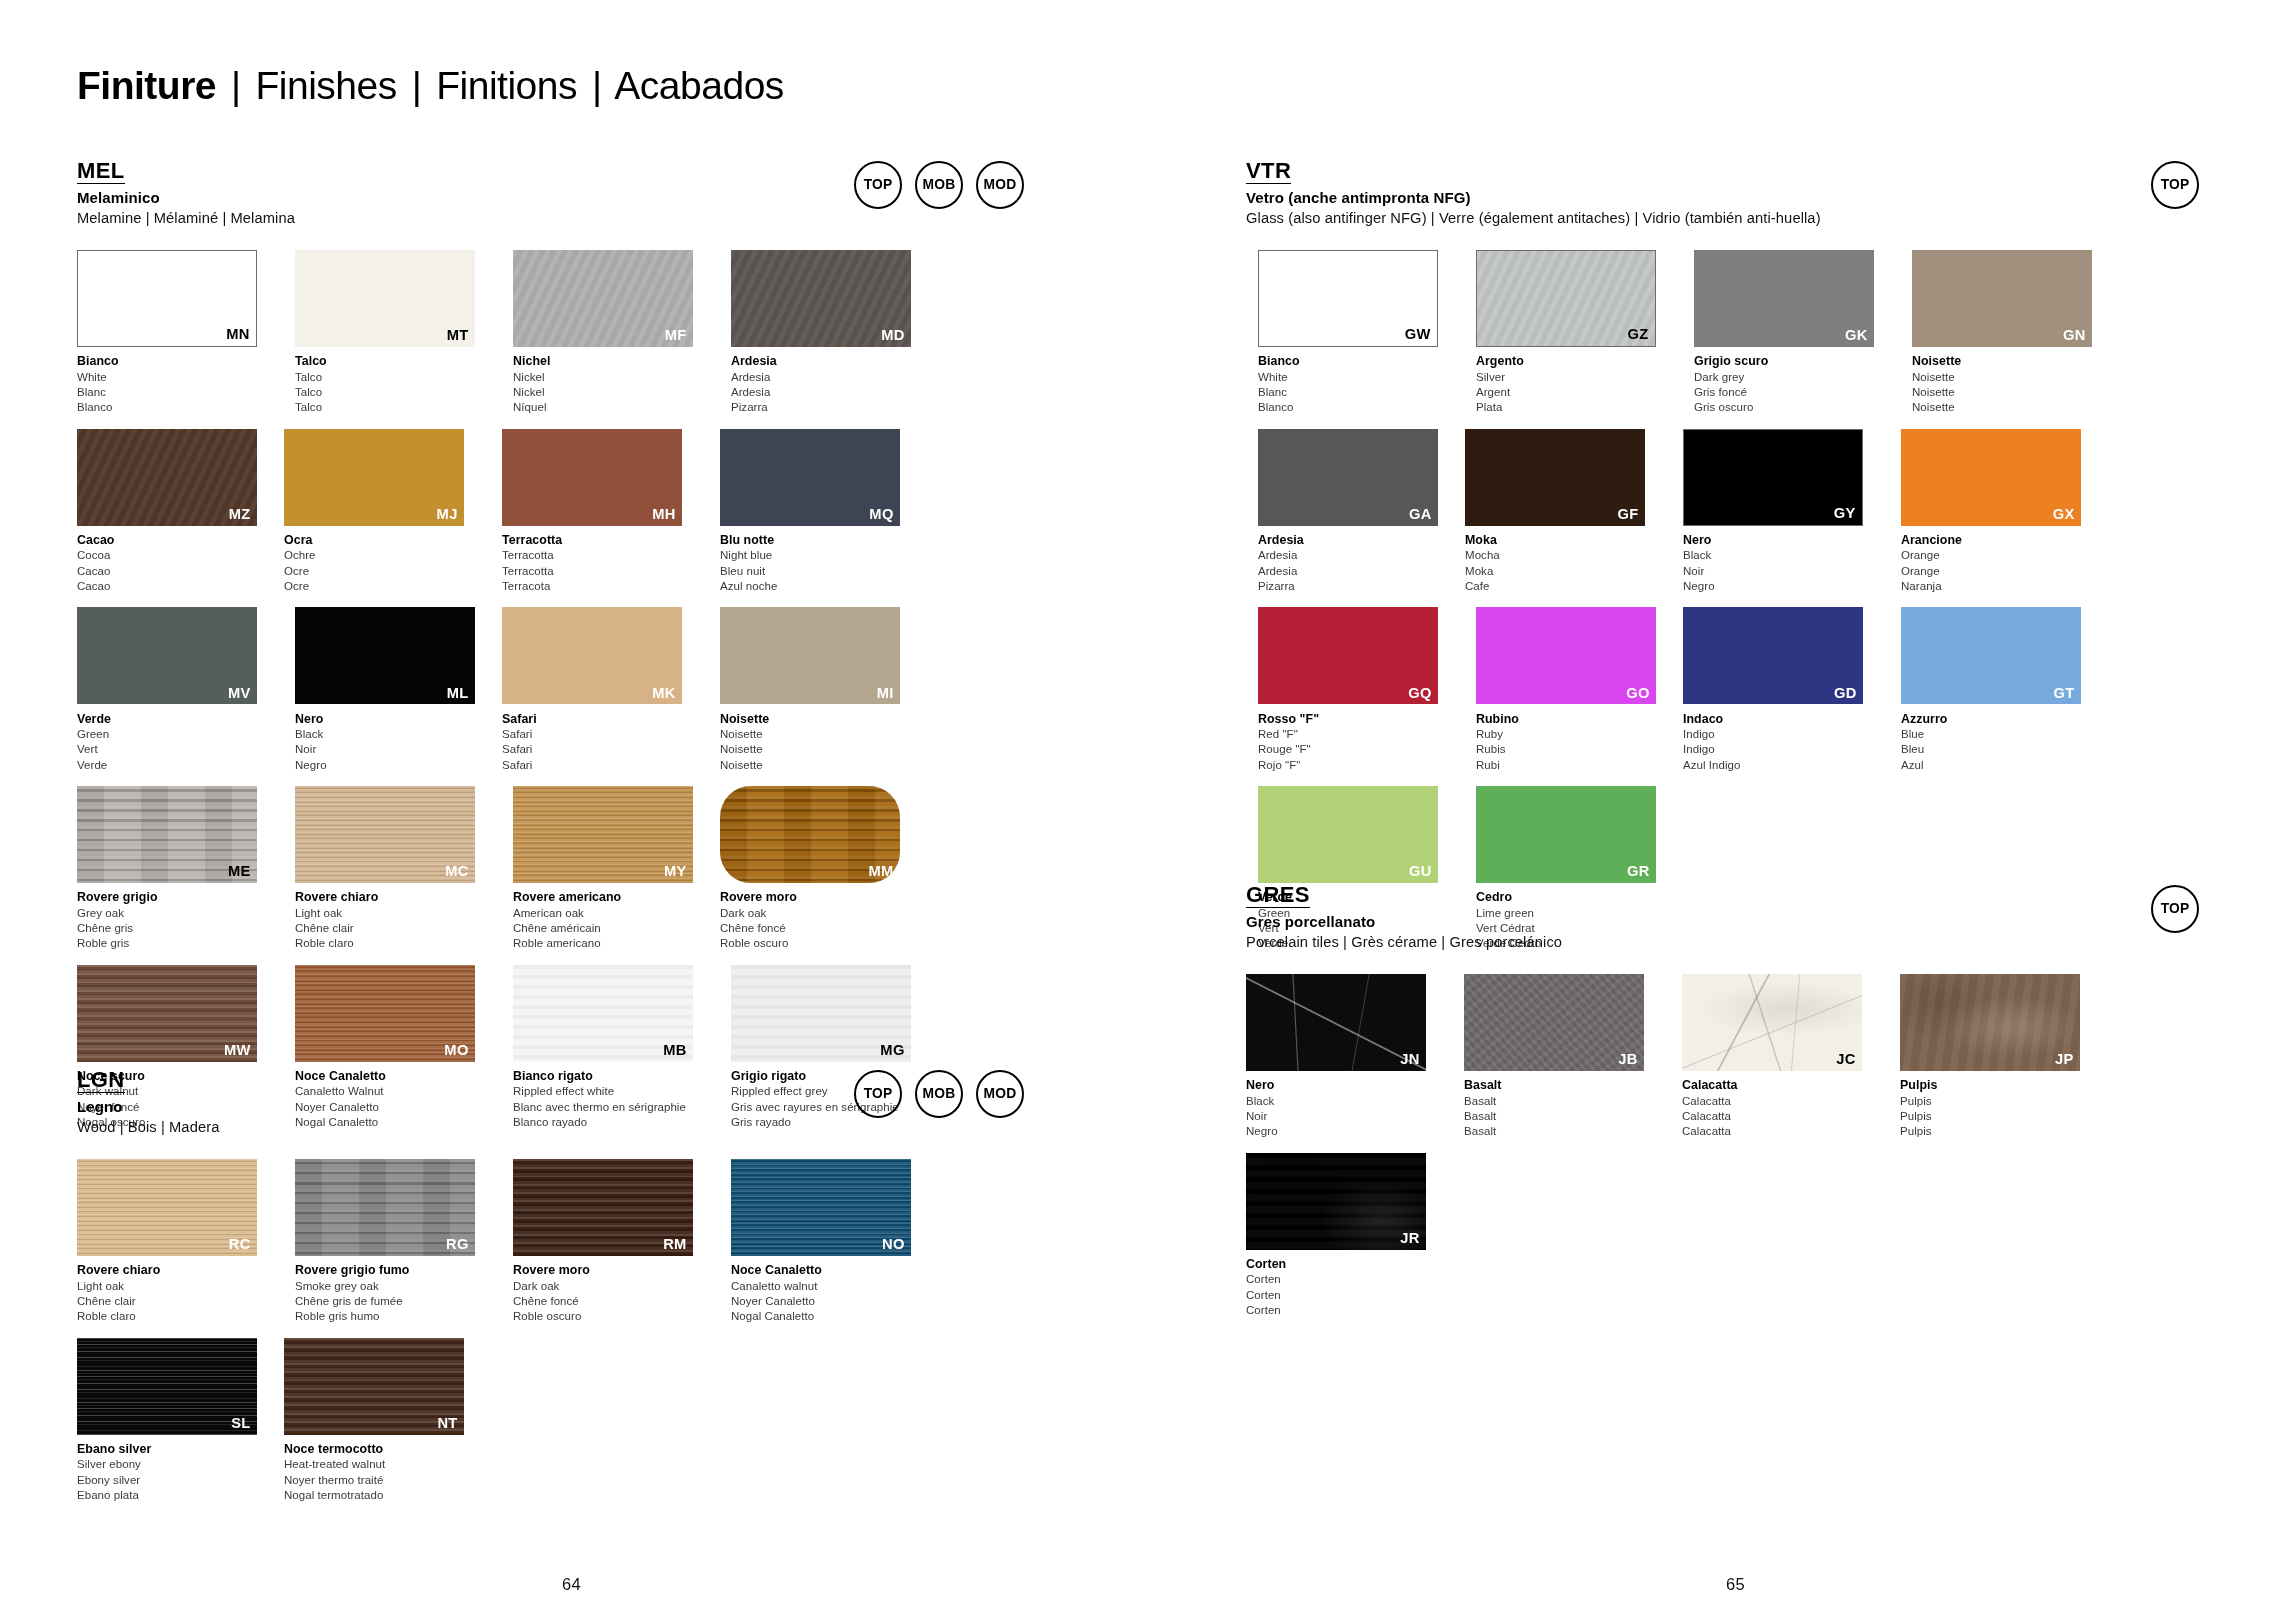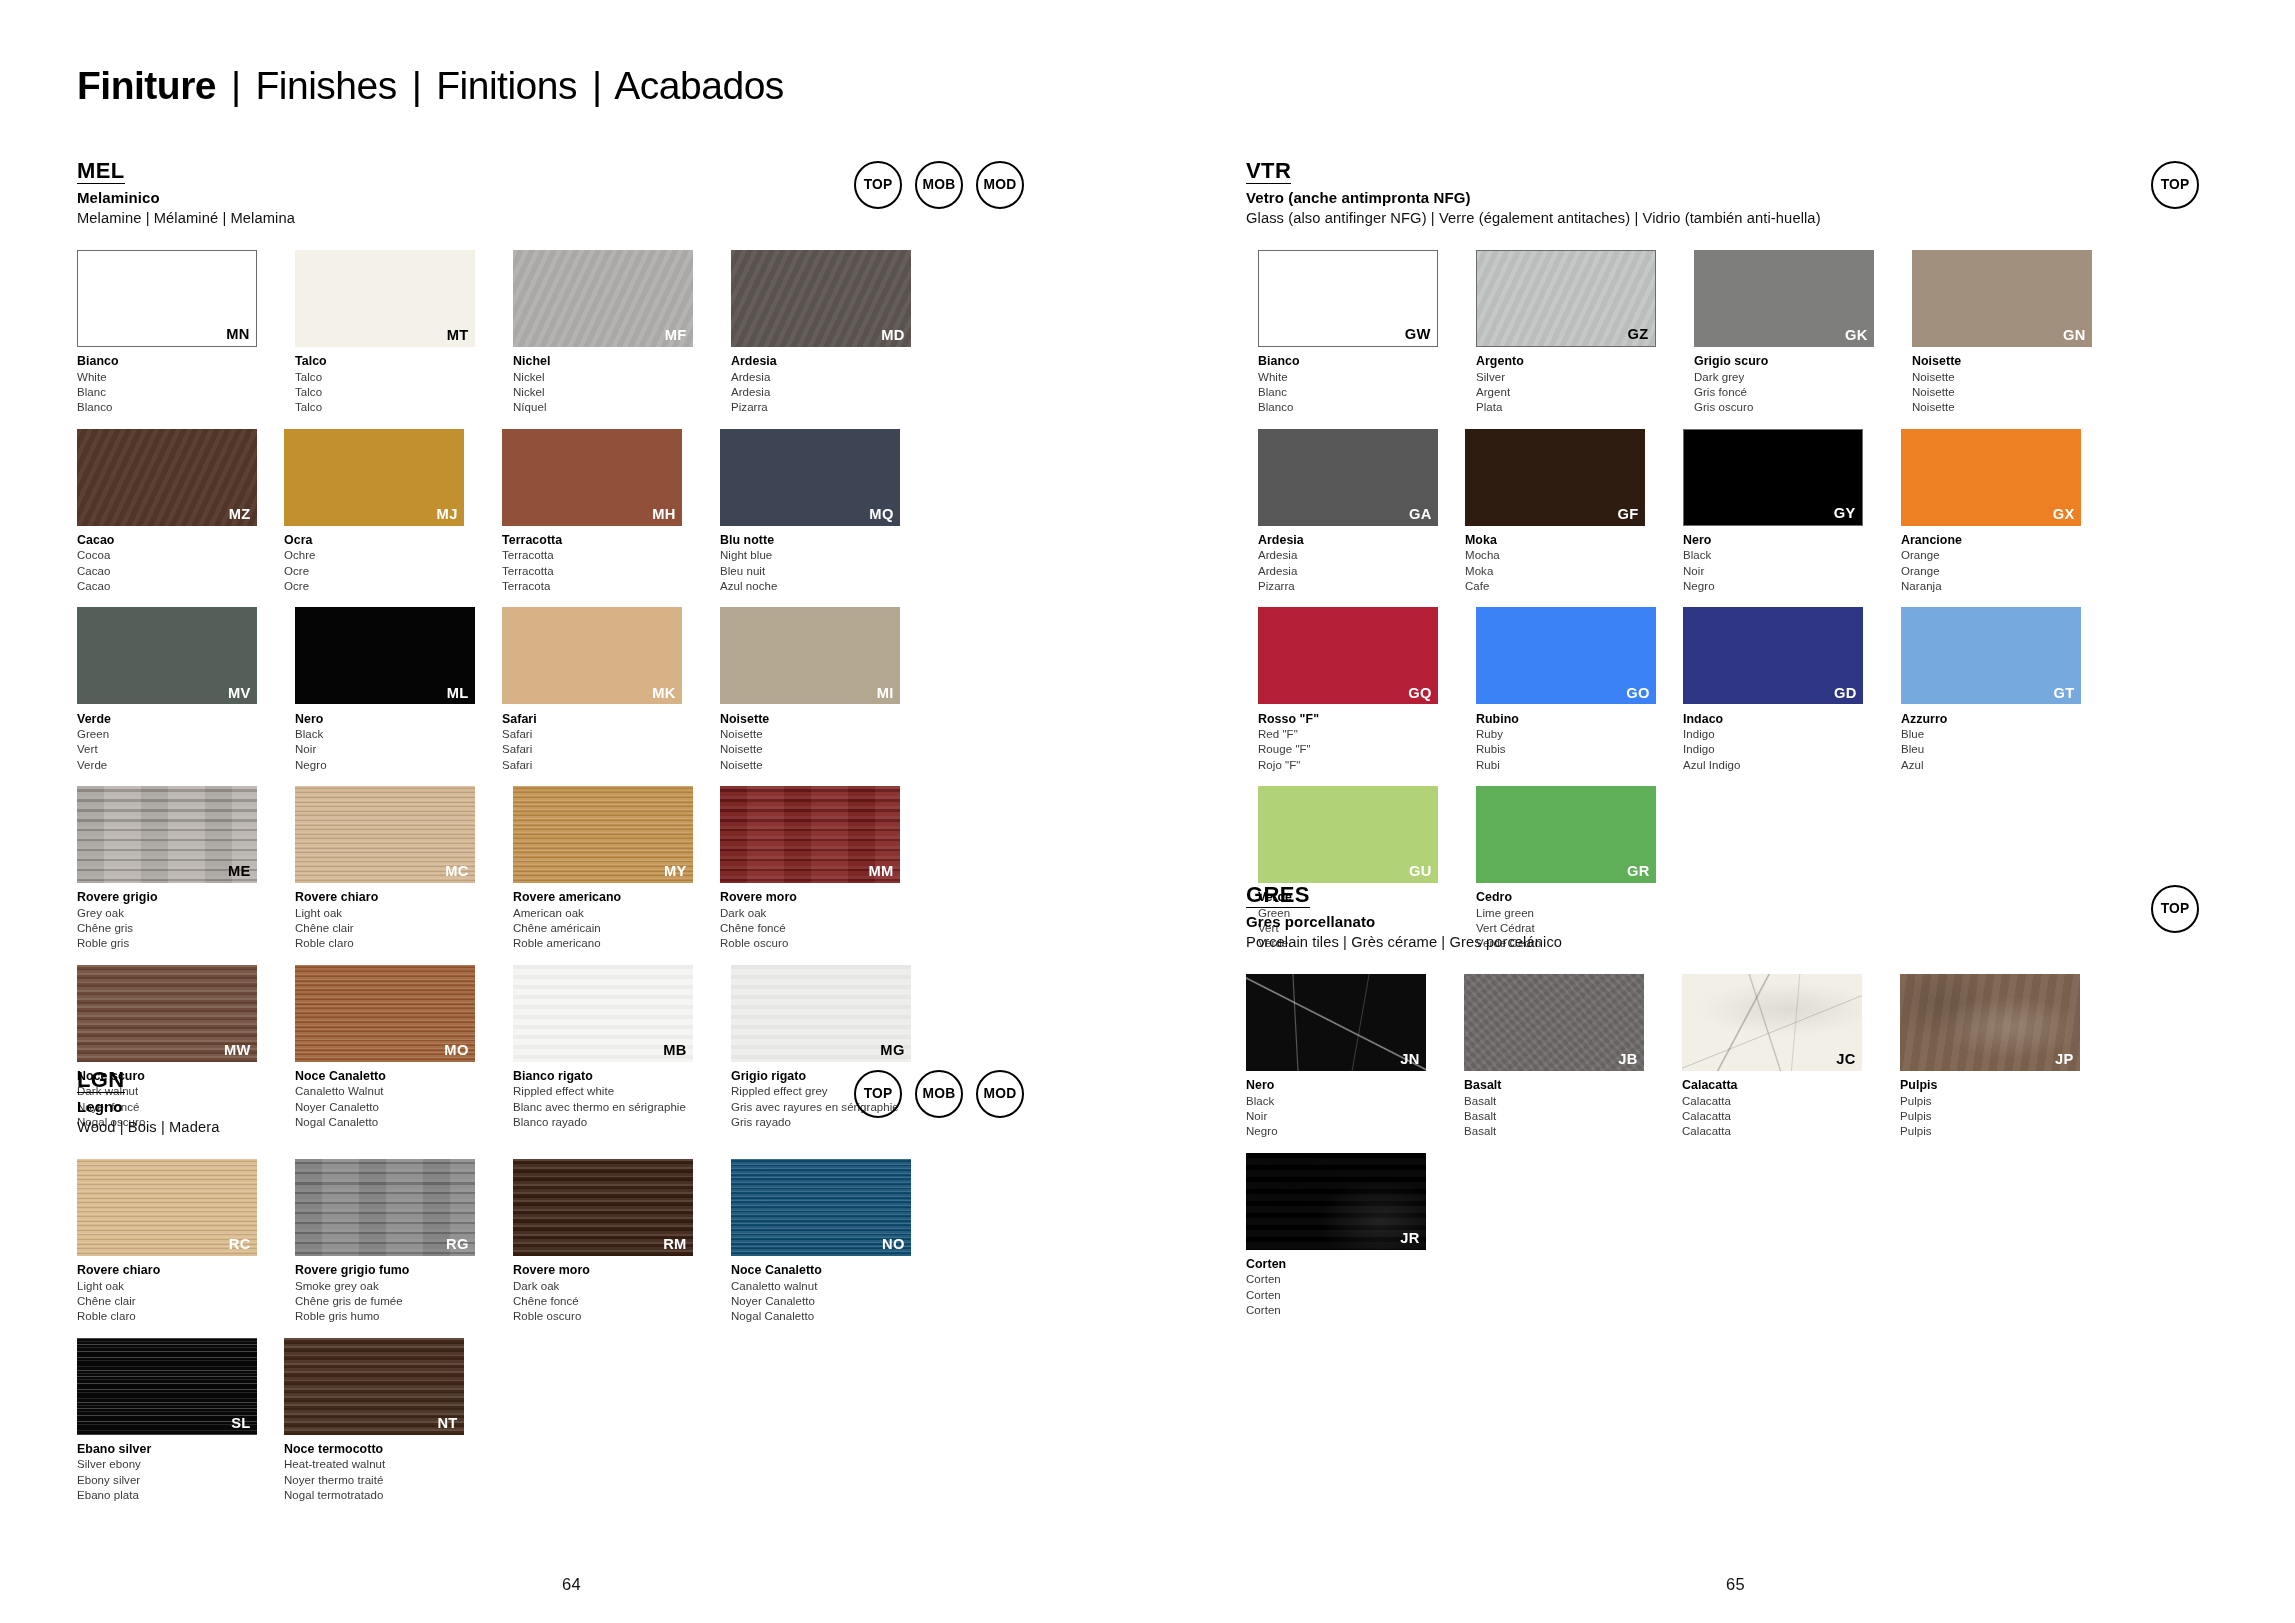--- a/index.html
+++ b/index.html
@@ -418,21 +418,21 @@
             <div class="chip-code light">MY</div>
           </div>
           <div class="labels">
             <div class="lab-it">Rovere americano</div>
             <div class="lab-tr">American oak</div>
             <div class="lab-tr">Chêne américain</div>
             <div class="lab-tr">Roble americano</div>
           </div>
         </div>
         <div class="cell">
-          <div class="chip tex-wood-coarse" style="background: #7f1d1d;">
+          <div class="chip tex-wood-coarse" style="background: #a16207; border-radius: 31px;">
             <div class="chip-code light">MM</div>
           </div>
           <div class="labels">
             <div class="lab-it">Rovere moro</div>
             <div class="lab-tr">Dark oak</div>
             <div class="lab-tr">Chêne foncé</div>
             <div class="lab-tr">Roble oscuro</div>
           </div>
         </div>
         <div class="cell">
@@ -666,21 +666,21 @@
             <div class="chip-code light">GQ</div>
           </div>
           <div class="labels">
             <div class="lab-it">Rosso "F"</div>
             <div class="lab-tr">Red "F"</div>
             <div class="lab-tr">Rouge "F"</div>
             <div class="lab-tr">Rojo "F"</div>
           </div>
         </div>
         <div class="cell">
-          <div class="chip" style="background: #3b82f6; padding-left: 24px;">
+          <div class="chip" style="background: #d946ef; padding-left: 24px;">
             <div class="chip-code light">GO</div>
           </div>
           <div class="labels">
             <div class="lab-it">Rubino</div>
             <div class="lab-tr">Ruby</div>
             <div class="lab-tr">Rubis</div>
             <div class="lab-tr">Rubi</div>
           </div>
         </div>
         <div class="cell">

